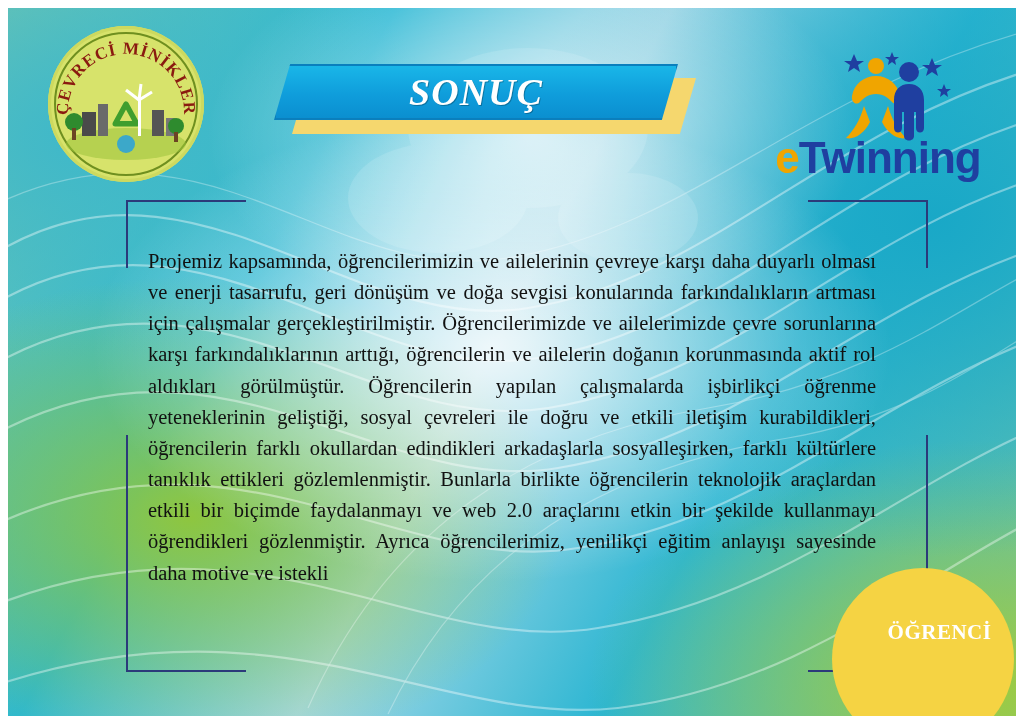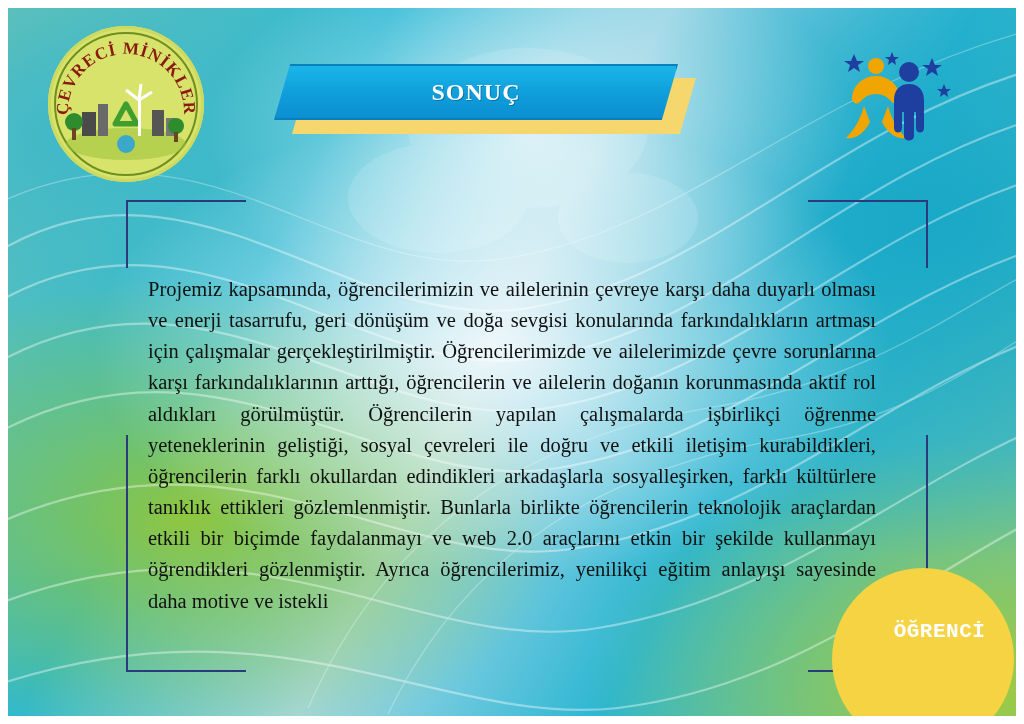--- a/index.html
+++ b/index.html
@@ -108,22 +108,23 @@
     background: linear-gradient(180deg, #19b6e8 0%, #0f9ddb 55%, #0b8fd0 100%);
     clip-path: polygon(4% 0, 100% 0, 96% 100%, 0% 100%);
     display: flex;
     align-items: center;
     justify-content: center;
     border: 2px solid #0a7fbd;
     box-sizing: border-box;
   }
   .title-text {
     font-family: "Liberation Serif", serif;
+    font-style: italic;
     font-weight: bold;
-    font-size: 24px;
+    font-size: 38px;
     color: #ffffff;
     letter-spacing: 1px;
     text-shadow: 1px 1px 0 rgba(0,0,0,0.25);
   }
 
   
   .bracket {
     position: absolute;
     border: 2px solid #2b3a7a;
   }
@@ -136,42 +137,41 @@
   .body-text {
     position: absolute;
     left: 148px;
     top: 246px;
     width: 728px;
     font-size: 20.5px;
     line-height: 1.52;
     color: #111111;
     text-align: justify;
     text-justify: inter-word;
-    margin-top: 28px;
   }
   .body-text p { margin: 0; }
   .body-text p.last { text-align: left; }
 
   
   .circle-badge {
     position: absolute;
     right: 10px;
     bottom: -26px;
     width: 182px;
     height: 182px;
     border-radius: 50%;
     background: #f5d343;
     display: flex;
     align-items: flex-start;
     justify-content: center;
     padding-top: 52px;
     box-sizing: border-box;
   }
   .circle-badge span {
-    font-family: Liberation Mono, monospace;
+    font-family: Liberation Serif, serif;
     font-weight: bold;
     font-size: 21px;
     color: #ffffff;
     letter-spacing: 0.5px;
     margin-left: 33px;
   }
 </style>
 </head>
 <body>
 
@@ -251,20 +251,23 @@
         <circle cx="141" cy="22" r="10"></circle>
         <path d="M141,34 C132,34 126,40 126,50 L126,78 C126,84 134,84 134,78 L134,62 L136,62 L136,86 C136,92 146,92 146,86 L146,62 L148,62 L148,78 C148,84 156,84 156,78 L156,50 C156,40 150,34 141,34 Z"></path>
       </g>
       <g fill="#1f3fa0">
         <polygon points="86,4 89,11 96,11 90,15 92,22 86,18 80,22 82,15 76,11 83,11"></polygon>
         <polygon points="164,8 167,15 174,15 168,19 170,26 164,22 158,26 160,19 154,15 161,15"></polygon>
         <polygon points="176,34 178,39 183,39 179,42 180,47 176,44 172,47 173,42 169,39 174,39"></polygon>
         <polygon points="124,2 126,7 131,7 127,10 128,15 124,12 120,15 121,10 117,7 122,7"></polygon>
       </g>
     </svg>
+    <div class="etw-word">
+      <span class="e">e</span><span>Twinning</span>
+    </div>
   </div>
 
   <div class="title-shadow"></div>
   <div class="title-band">
     <span class="title-text">SONUÇ</span>
   </div>
 
   <div class="bracket tl"></div>
   <div class="bracket tr"></div>
   <div class="bracket bl"></div>

